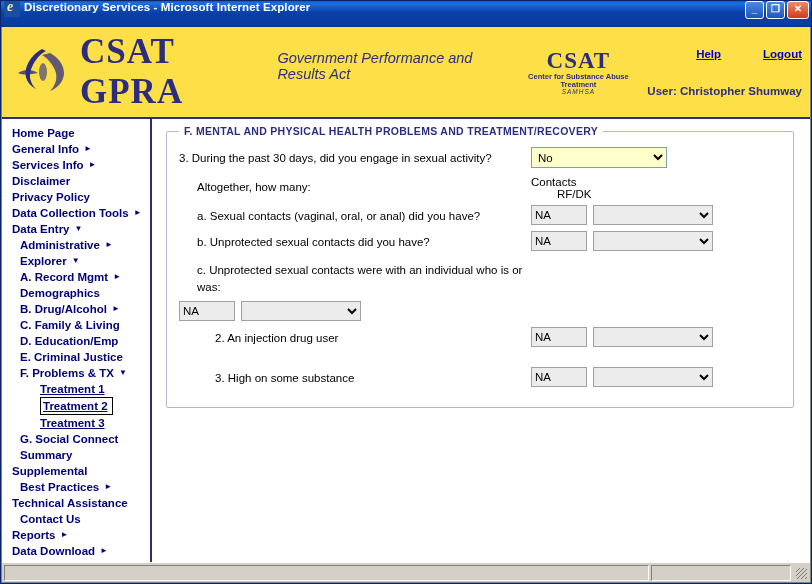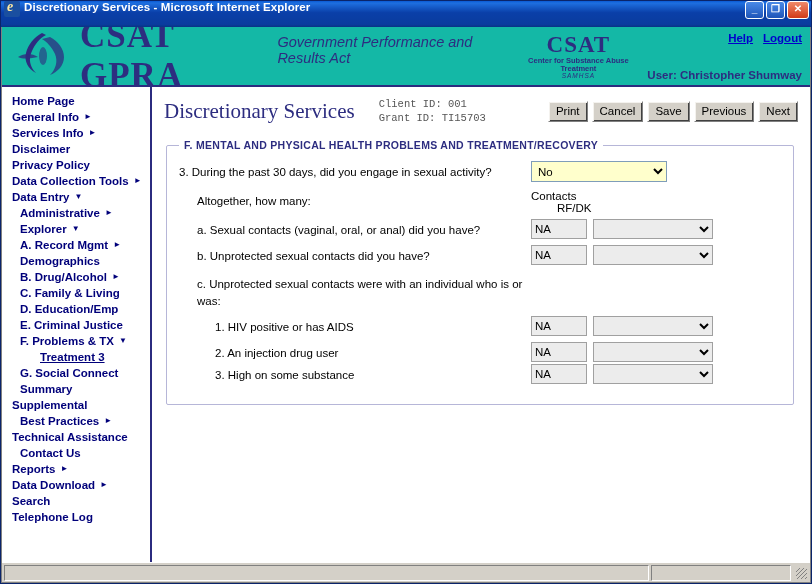--- a/index.html
+++ b/index.html
@@ -80,22 +80,22 @@
     background: #ffffff;
     border: 1px solid #808080;
     border-top: none;
     margin: 0;
     display: flex;
     flex-direction: column;
     overflow: hidden;
   }
   
   #banner {
-    height: 60px;
-    background: #14b8a6;
+    height: 92px;
+    background: #fde047;
     border-bottom: 2px solid #2b2b7f;
     display: flex;
     align-items: center;
     padding: 0 8px 0 10px;
     position: relative;
   }
   #banner-logo {
     width: 62px; height: 58px;
     flex: none;
     position: relative;
@@ -146,21 +146,21 @@
     color: #2d2d80;
     font-style: italic;
     letter-spacing: 1px;
   }
   #banner-links {
     text-align: right;
     font-size: 11px;
   }
   #banner-links .links {
     display: flex;
-    gap: 10px;
+    gap: 42px;
     justify-content: flex-end;
     margin-bottom: 25px;
     text-align: right;
   }
   #banner-links a {
     color: #0000cc;
     font-weight: bold;
     text-decoration: underline;
     font-size: 11.5px;
     cursor: pointer;
@@ -480,20 +480,26 @@
             <span>D. Education/Emp</span>
           </div>
           <div class="nav-item level2">
             <span>E. Criminal Justice</span>
           </div>
           <div class="nav-item level2">
             <span>F. Problems &amp; TX</span>
             <span class="arrow">▼</span>
           </div>
           <div class="nav-item level3">
+            <span>Treatment 1</span>
+          </div>
+          <div style="display: block;"><div class="nav-item selected">
+              <span>Treatment 2</span>
+            </div></div>
+          <div class="nav-item level3">
             <span>Treatment 3</span>
           </div>
           <div class="nav-item level2">
             <span>G. Social Connect</span>
           </div>
           <div class="nav-item level2">
             <span>Summary</span>
           </div>
           <div class="nav-item">
             <span>Supplemental</span>
@@ -519,34 +525,20 @@
           <div class="nav-item">
             <span>Search</span>
           </div>
           <div class="nav-item">
             <span>Telephone Log</span>
           </div>
         </div>
 
       <div id="main">
 
-        <div id="main-header">
-          <div id="form-title">Discretionary Services</div>
-          <div id="client-meta">
-            <div>Client ID: 001</div>
-            <div>Grant ID: TI15703</div>
-          </div>
-          <div id="toolbar">
-            <div class="tb-btn">Print</div>
-            <div class="tb-btn">Cancel</div>
-            <div class="tb-btn">Save</div>
-            <div class="tb-btn">Previous</div>
-            <div class="tb-btn">Next</div>
-          </div>
-        </div>
 
         <div id="fieldset-wrap">
           <fieldset class="section">
             <legend>F. MENTAL AND PHYSICAL HEALTH PROBLEMS AND TREATMENT/RECOVERY</legend>
 
             <div class="q-row">
               <div class="q-text">
                 <span class="q-num">3.</span>
                 <span>During the past 30 days, did you engage in sexual activity?</span>
               </div>
@@ -578,27 +570,26 @@
                   <div class="fields">
                     <input type="text" class="na-box" readonly="" value="NA" style="">
                     <select class="rfdk-select"><option></option></select>
                   </div>
                 </div>
                 <div class="q-row" style="margin-bottom: 6px; margin-top: 8px;">
                   <div class="q-text sub-q"><span>c. </span><span>Unprotected sexual contacts were with an individual who is or was:</span></div>
                   <div class="fields"></div>
                 </div>
                 <div class="q-row" style="margin-bottom: 6px;">
-                  <div class="q-text sub-sub-q"><span>1. </span><span>HIV positive or has AIDS</span></div>
                   <div class="fields">
                     <input type="text" class="na-box" readonly="" value="NA" style="">
                     <select class="rfdk-select"><option></option></select>
                   </div>
                 </div>
-                <div class="q-row" style="margin-bottom: 2px;">
+                <div class="q-row" style="margin-bottom: 20px;">
                   <div class="q-text sub-sub-q"><span>2. </span><span>An injection drug user</span></div>
                   <div class="fields">
                     <input type="text" class="na-box" readonly="" value="NA" style="">
                     <select class="rfdk-select"><option></option></select>
                   </div>
                 </div>
                 <div class="q-row" style="margin-bottom: 6px;">
                   <div class="q-text sub-sub-q"><span>3. </span><span>High on some substance</span></div>
                   <div class="fields">
                     <input type="text" class="na-box" readonly="" value="NA" style="">

